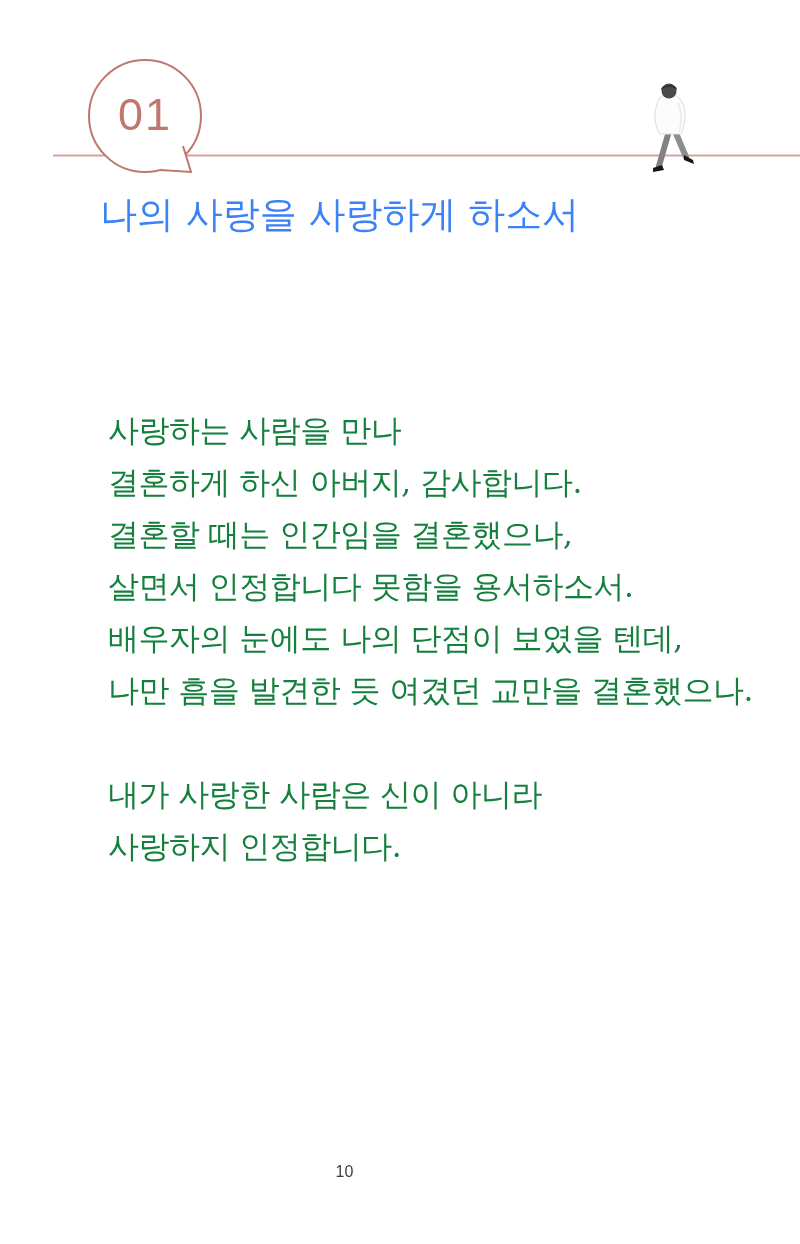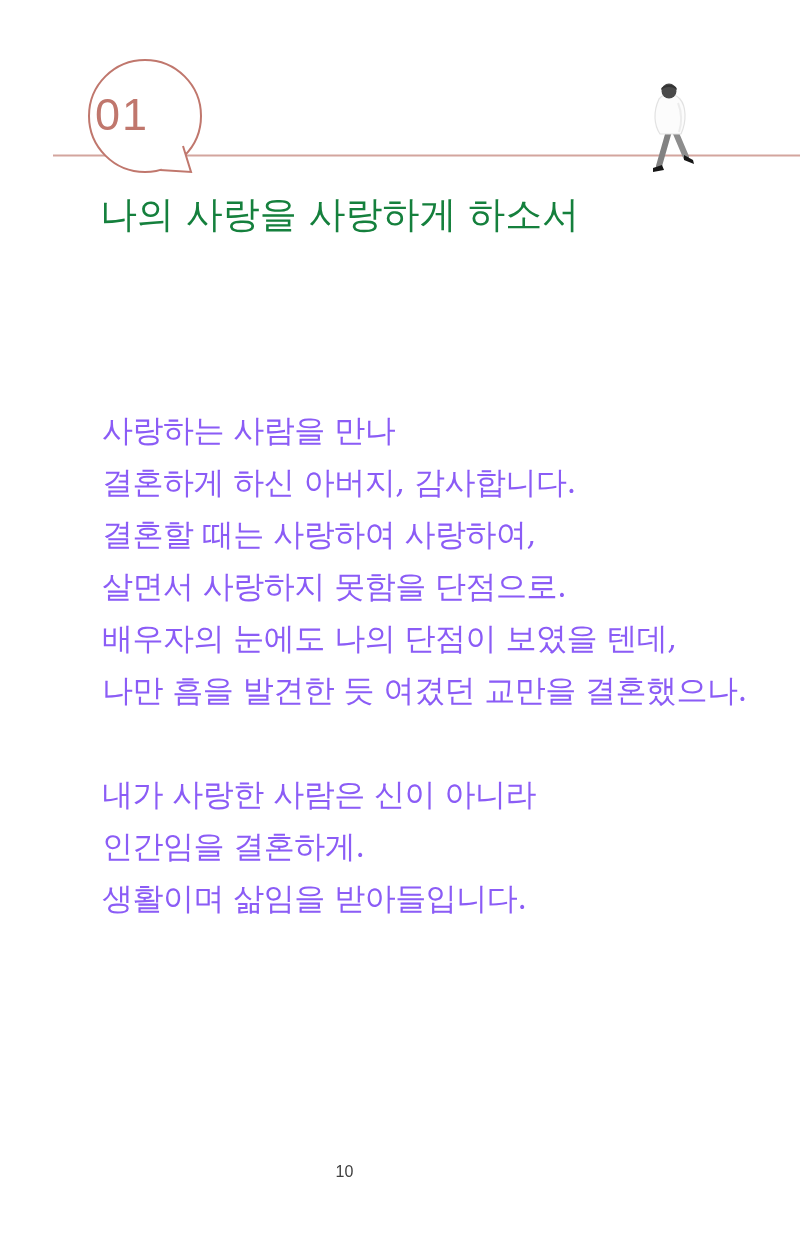--- a/index.html
+++ b/index.html
@@ -20,45 +20,46 @@
     top: 0;
     left: 0;
     width: 800px;
     height: 260px;
   }
   .chapter-number {
     position: absolute;
     left: 95px;
     top: 92px;
     width: 100px;
+    text-align: center;
     font-family: "Liberation Sans", sans-serif;
     font-size: 45px;
     font-weight: 500;
     letter-spacing: 2px;
     color: #c0776d;
     line-height: 1;
   }
   .chapter-title {
     position: absolute;
     left: 100px;
     top: 193px;
     width: 640px;
     font-size: 37px;
-    color: #15803d;
+    color: #3b82f6;
     letter-spacing: 0px;
     line-height: 1.2;
     white-space: nowrap;
   }
   .poem {
     position: absolute;
-    left: 102px;
+    left: 108px;
     top: 404px;
     width: 640px;
     font-size: 31px;
-    color: #8b5cf6;
+    color: #15803d;
     letter-spacing: -0.5px;
   }
   .poem .stanza .line {
     line-height: 52px;
     height: 52px;
     white-space: nowrap;
   }
   .stanza-gap {
     height: 52px;
   }
@@ -100,28 +101,27 @@
   </svg>
 
   <div class="chapter-number">01</div>
 
   <h1 class="chapter-title" style="margin:0; font-weight:normal;">나의 사랑을 사랑하게 하소서</h1>
 
   <div class="poem">
     <div class="stanza">
         <div class="line">사랑하는 사람을 만나</div>
         <div class="line">결혼하게 하신 아버지, 감사합니다.</div>
-        <div class="line">결혼할 때는 사랑하여 사랑하여,</div>
-        <div class="line">살면서 사랑하지 못함을 단점으로.</div>
+        <div class="line">결혼할 때는 인간임을 결혼했으나,</div>
+        <div class="line">살면서 인정합니다 못함을 용서하소서.</div>
         <div class="line">배우자의 눈에도 나의 단점이 보였을 텐데,</div>
         <div class="line">나만 흠을 발견한 듯 여겼던 교만을 결혼했으나.</div>
       </div>
     <div class="stanza-gap"></div>
     <div class="stanza">
         <div class="line">내가 사랑한 사람은 신이 아니라</div>
-        <div class="line">인간임을 결혼하게.</div>
-        <div class="line">생활이며 삶임을 받아들입니다.</div>
+        <div class="line">사랑하지 인정합니다.</div>
       </div>
   </div>
 
   <div class="page-number">10</div>
 
 </div>
 
 </body></html>

